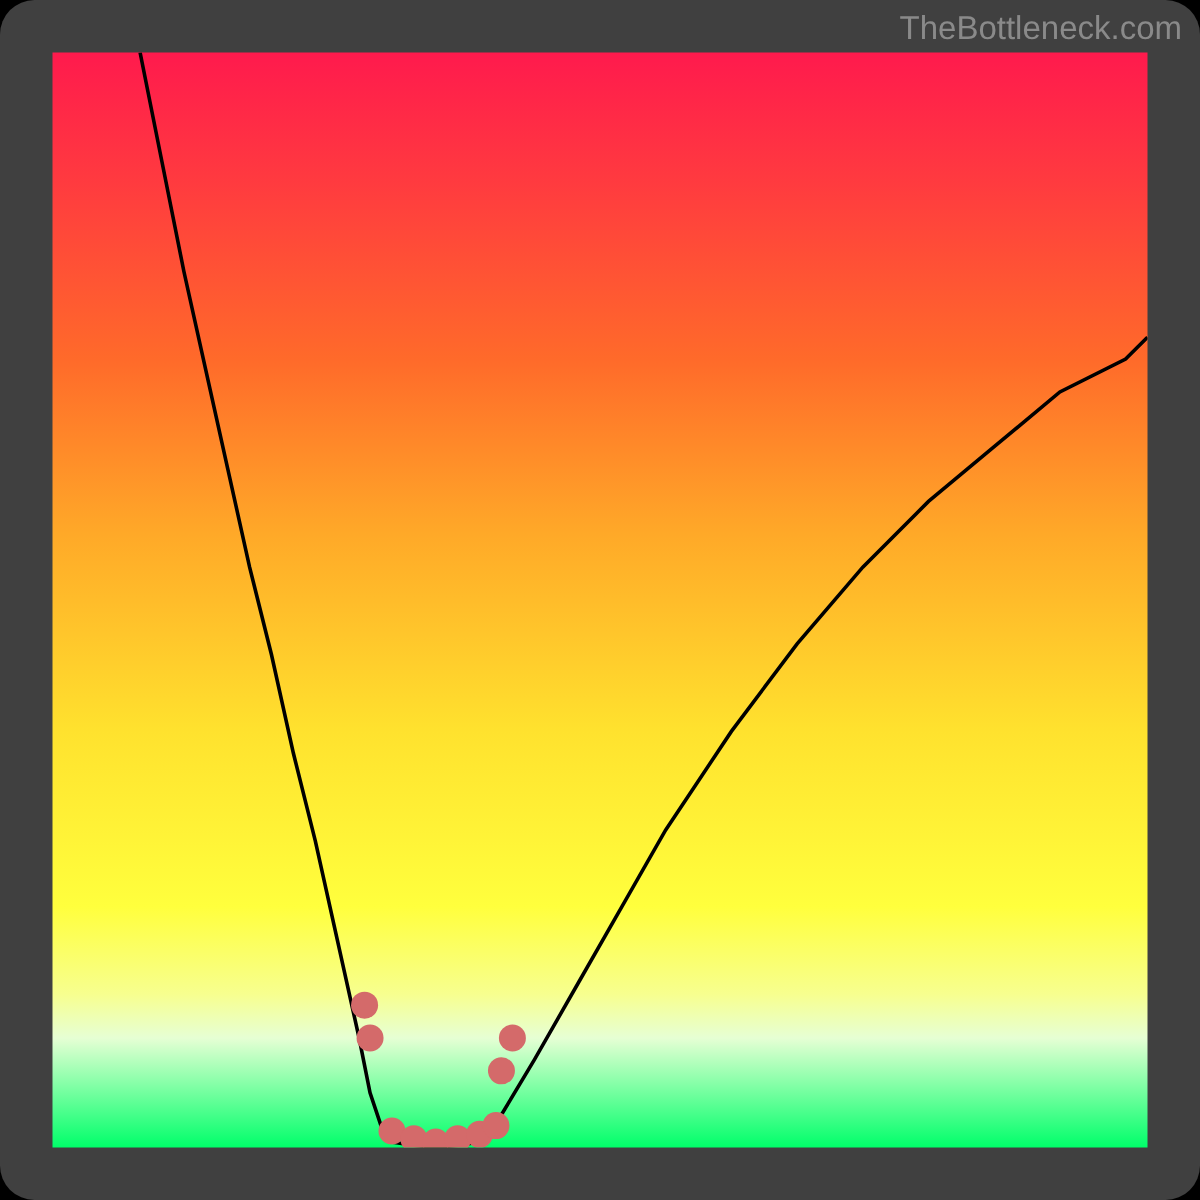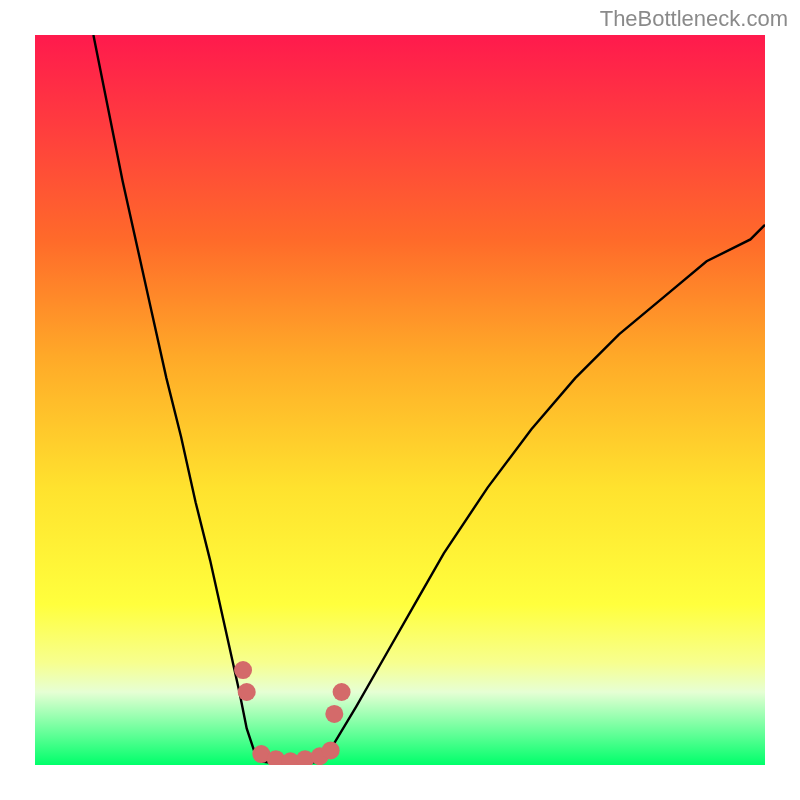--- a/index.html
+++ b/index.html
@@ -1,16 +1,16 @@
 <!DOCTYPE html>
 <html><head>
 <meta charset="utf-8">
 <style>
   html, body { margin:0; padding:0; width:800px; height:800px; background:#000; }
-  .stage { position:relative; width:800px; height:800px; background:#ffffff; }
+  .stage { position:relative; width:800px; height:800px; background:#404040;border-radius:23px; }
   .plot { position:absolute; left:35px; top:35px; width:730px; height:730px;
           background:linear-gradient(to bottom,
             #ff1a4d 0%, #ff3b3f 12%, #ff6a2a 28%, #ffa928 44%,
             #ffe22e 62%, #ffff3d 78%, #f7ff8f 86%, #e6ffd4 90%, #00ff6a 100%); }
   .watermark { position:absolute; top:6px; right:12px; font:22px Arial, sans-serif; color:#8a8a8a; letter-spacing:0; }
   svg.curves { position:absolute; inset:0; }
   .dot { fill:#d46a6a; stroke:none; }
 </style>
 </head>
 <body>

